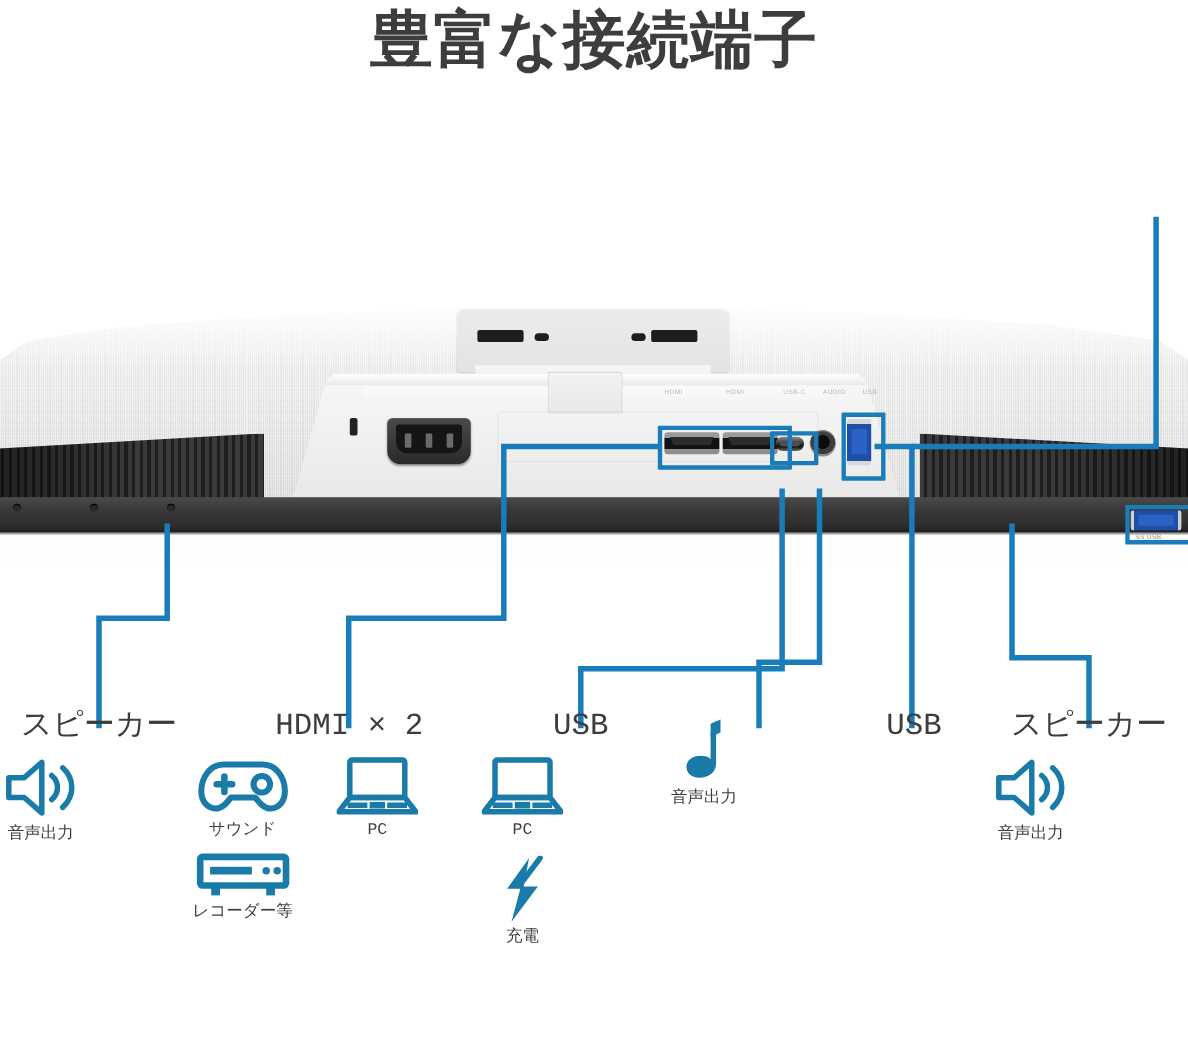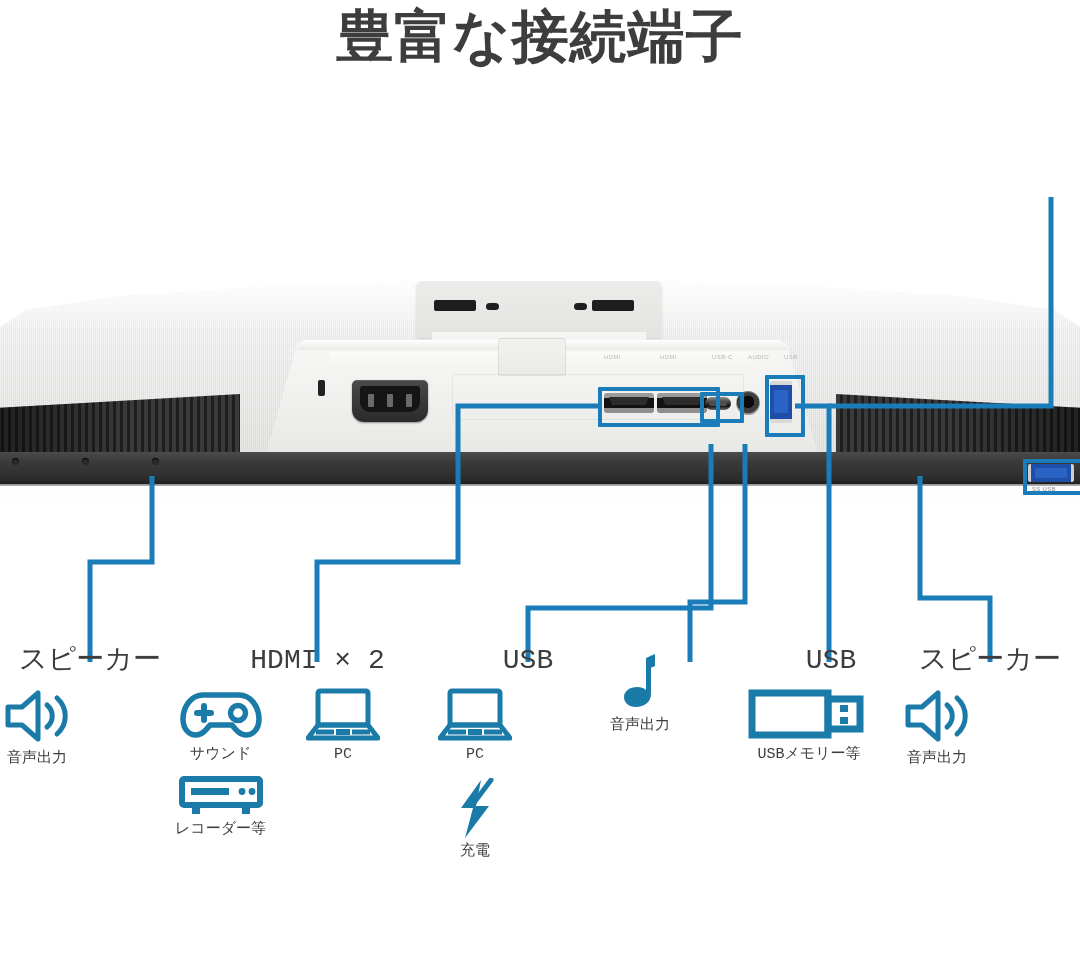--- a/index.html
+++ b/index.html
@@ -373,31 +373,20 @@
             <path d="M40 3 L40 42 C40 50 33 55 25 55 C18 55 13 51 13 45 C13 39 19 35 26 35 C30 35 33 36 35 38 L35 14 L40 3 Z" fill="#1b7ba8"></path>
             <path d="M35 6 L44 2 L44 14 L35 18 Z" fill="#1b7ba8"></path>
           </svg>
           <div class="sub">音声出力</div>
         </div>
       </div>
     </div>
 
     <div class="col" style="left:748px;top:0px;width:166px;">
       <div class="col-title">USB</div>
-      <div class="icon-row">
-        <div class="icon-item">
-          <svg class="icn" width="122" height="58" viewBox="0 0 122 58">
-            <rect x="4" y="8" width="76" height="42" fill="none" stroke="#1b7ba8" stroke-width="7"></rect>
-            <rect x="80" y="14" width="32" height="30" fill="none" stroke="#1b7ba8" stroke-width="7"></rect>
-            <rect x="92" y="20" width="8" height="7" fill="#1b7ba8"></rect>
-            <rect x="92" y="32" width="8" height="7" fill="#1b7ba8"></rect>
-          </svg>
-          <div class="sub">USBメモリー等</div>
-        </div>
-      </div>
     </div>
 
     <div class="col" style="left:900px;top:0px;width:180px;">
       <div class="col-title">スピーカー</div>
       <div class="icon-row">
         <div class="icon-item">
           <svg class="icn" width="74" height="62" viewBox="0 0 74 62">
             <path d="M8 22 H22 L38 8 V54 L22 40 H8 Z" fill="none" stroke="#1b7ba8" stroke-width="5" stroke-linejoin="round"></path>
             <path d="M47 20 C54 26 54 36 47 42" fill="none" stroke="#1b7ba8" stroke-width="5" stroke-linecap="round"></path>
             <path d="M57 13 C68 23 68 39 57 49" fill="none" stroke="#1b7ba8" stroke-width="5" stroke-linecap="round"></path>

